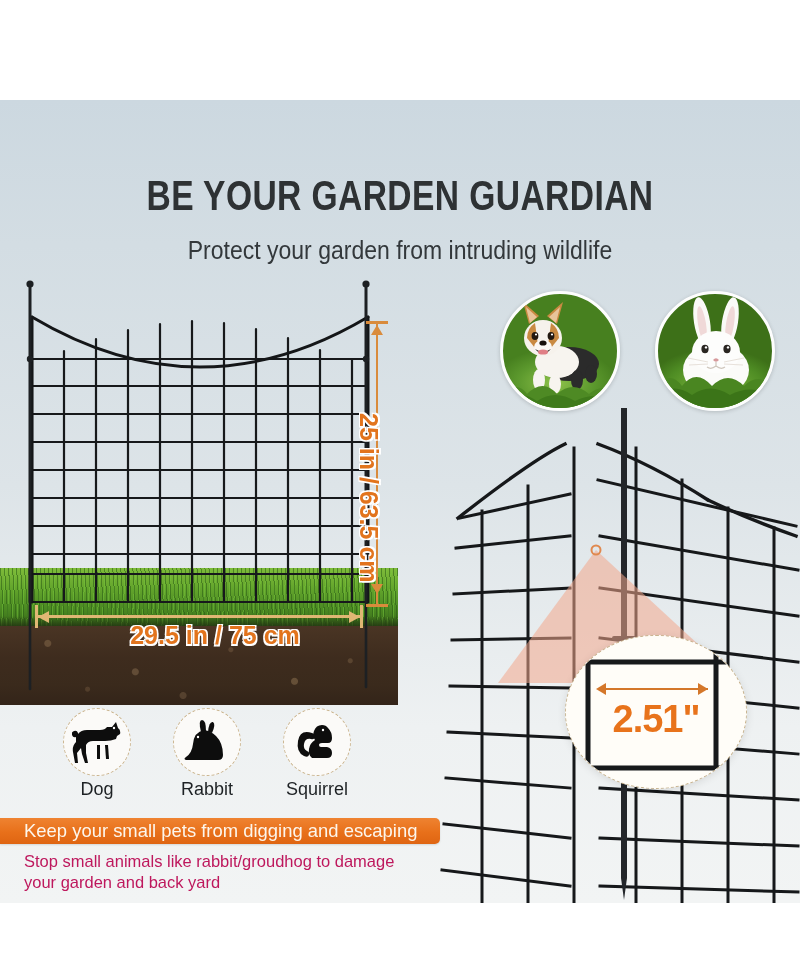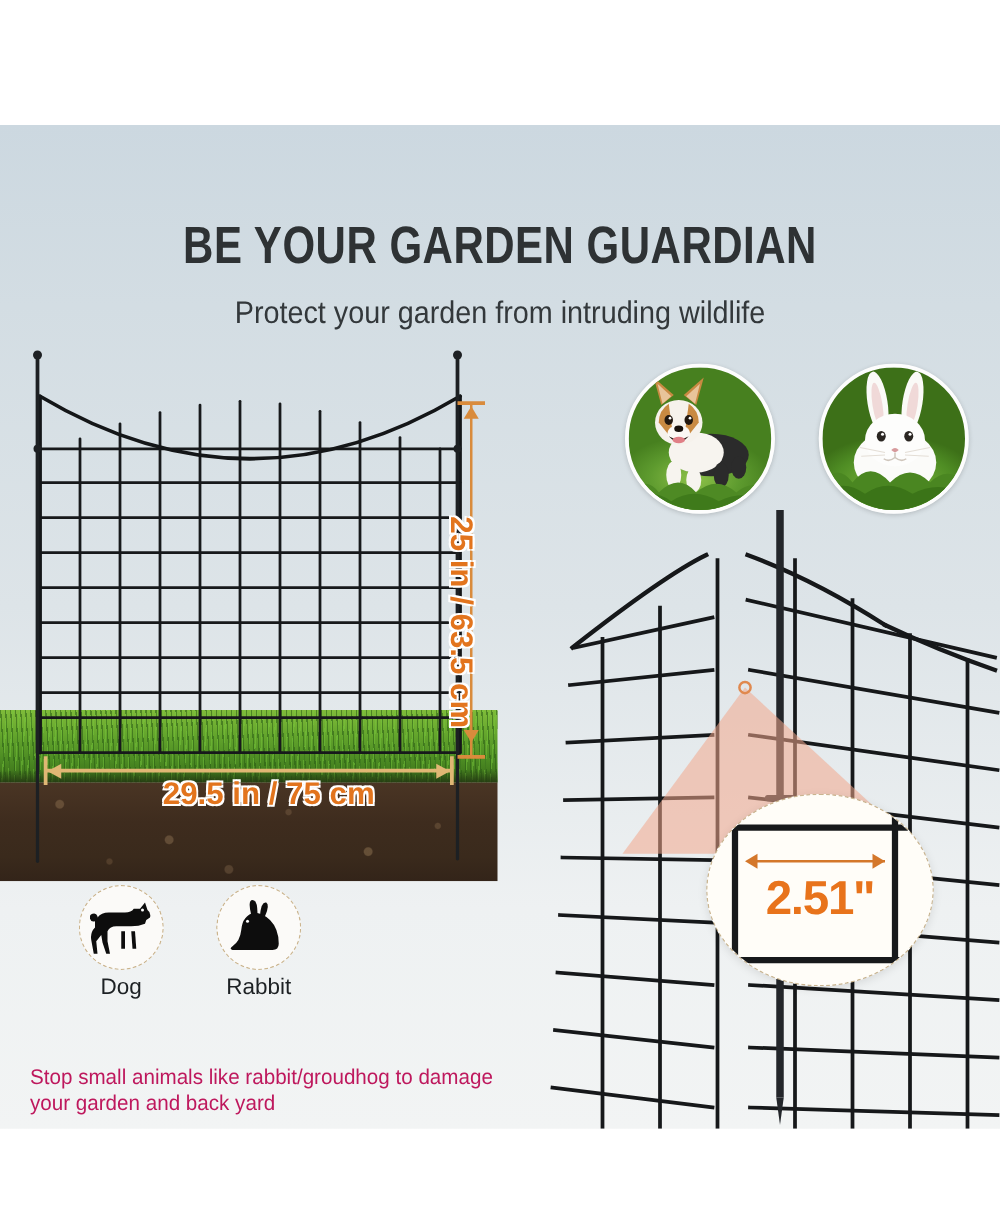--- a/index.html
+++ b/index.html
@@ -364,21 +364,34 @@
         <svg viewBox="0 0 50 46">
           <path d="M19,13 q-3,-12 1,-12 q4,0 4,11 z" fill="#0d0d0d"></path>
           <path d="M26,13 q1,-11 5,-10 q3,2 -1,11 z" fill="#0d0d0d"></path>
           <path d="M22,11 q-10,2 -11,14 q-1,9 -7,13 q-3,2 0,3 l32,0 q5,0 5,-5 q0,-12 -7,-19 q-5,-5 -12,-6 z" fill="#0d0d0d"></path>
           <circle cx="16" cy="18" r="1.2" fill="#fff"></circle>
         </svg>
       </div>
       <div class="icon-label">Rabbit</div>
     </div>
 
-  </div>
-
+    <div class="icon-item" style="left:262px;top:0;">
+      <div class="icon-circ">
+        <svg viewBox="0 0 50 46">
+          <path d="M30,6 q-6,0 -8,6 q-2,5 1,9 q-5,3 -6,9 q-1,6 3,9 l15,0 q5,0 5,-5 q0,-5 -5,-6 l-6,0 q-2,0 -2,-2 q0,-2 3,-2 l6,0 q4,0 4,-5 q0,-6 -4,-10 q-2,-3 -6,-3 z" fill="#0d0d0d"></path>
+          <path d="M20,14 q-12,-4 -14,8 q-2,11 6,15 q4,2 5,-1 q1,-3 -2,-4 q-4,-2 -3,-7 q1,-6 7,-5 q3,1 4,-2 q1,-3 -3,-4 z" fill="#0d0d0d"></path>
+          <circle cx="31" cy="11" r="1.2" fill="#fff"></circle>
+        </svg>
+      </div>
+      <div class="icon-label">Squirrel</div>
+    </div>
+  </div>
+
+  <div class="banner">
+    <span>Keep your small pets from digging and escaping</span>
+  </div>
 
   <div class="body-text">
     <div>Stop small animals like rabbit/groudhog to damage</div>
     <div>your garden and back yard</div>
   </div>
 
 </div>
 
 </body></html>

